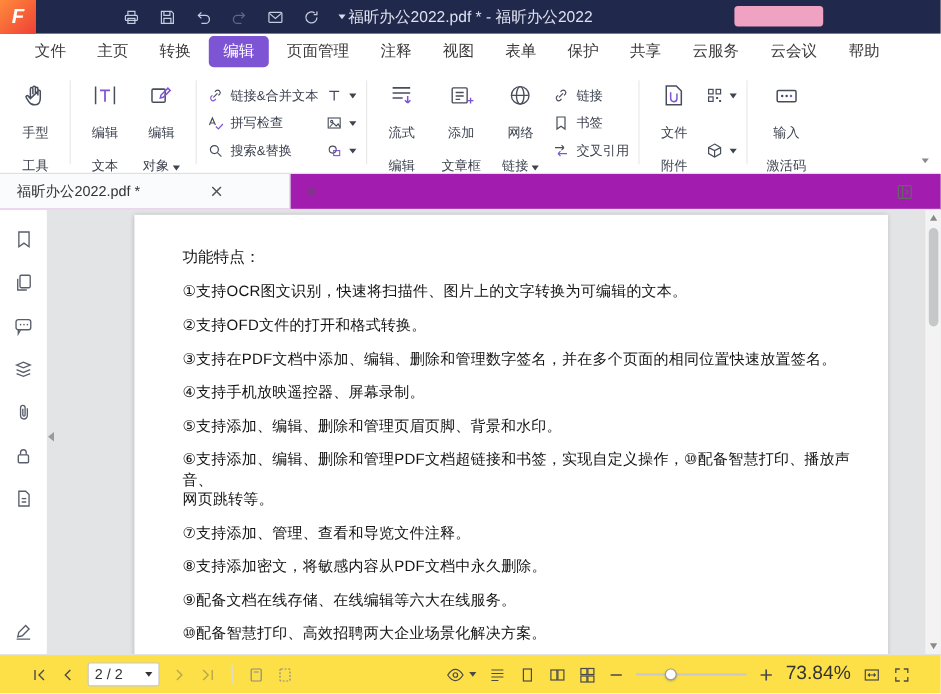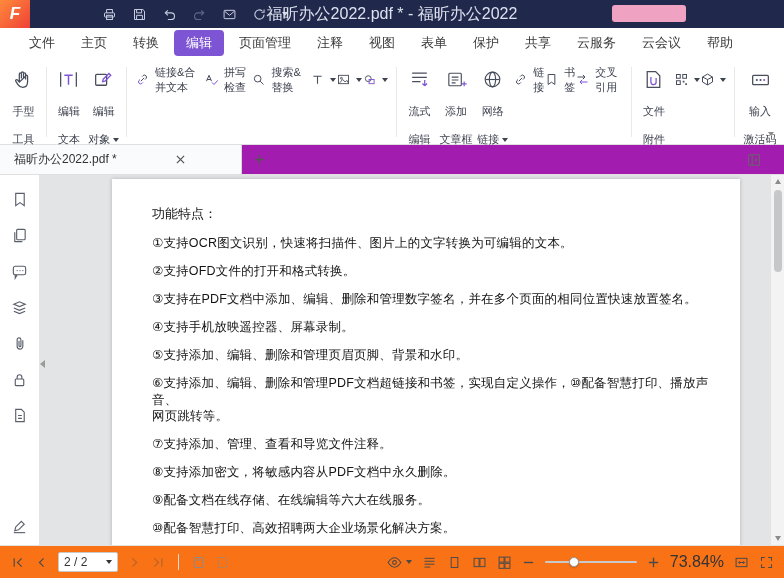--- a/index.html
+++ b/index.html
@@ -7,35 +7,35 @@
   body{font-family:"Liberation Sans","DejaVu Sans",sans-serif;background:#fff;color:#333;font-size:12px}
   svg{display:block}
   .dim{opacity:.38}
   .caret{width:0;height:0;border-left:3.5px solid transparent;border-right:3.5px solid transparent;border-top:4px solid currentColor;display:inline-block}
 
   
   .titlebar{height:28px;background:#20294c;display:flex;align-items:center;color:#d7dcec;position:relative}
   .logo{width:30px;height:28px;background:linear-gradient(135deg,#ff8a3c,#ef4136);display:flex;align-items:center;justify-content:center;color:#fff;font-weight:bold;font-style:italic;font-size:17px}
   .qicons{display:flex;align-items:center;gap:15px;margin-left:72px}
   .qicons .qi{color:#c7cde0}
-  .ttl{position:absolute;left:50%;transform:translateX(-50%);font-size:16px;color:#dde1ee;white-space:nowrap}
+  .ttl{position:absolute;left:50%;transform:translateX(-50%);font-size:13px;color:#dde1ee;white-space:nowrap}
   .redact{position:absolute;right:98px;top:5px;width:74px;height:17px;background:#f0a2c2;border-radius:3px}
 
   
   .menubar{height:30px;display:flex;align-items:center;padding-left:16px;white-space:nowrap;overflow:hidden;background:#fff}
   .mtab{padding:4px 13px;font-size:13px;color:#3a3a3a;cursor:default;flex:0 0 auto}
   .mtab.active{background:#7d55d4;color:#fff;border-radius:4px;padding:4px 12px;margin:0 2px}
 
   
   .ribbon{height:87px;background:#fff;border-bottom:1px solid #e0e0e0;display:flex;align-items:stretch;padding:5px 4px 3px 6px;position:relative}
   .rsep{width:1px;background:#e9e9e9;margin:4px 5px}
   .big{width:47px;display:flex;flex-direction:column;align-items:center;padding-top:5px;gap:14px;font-size:11px;color:#3e4350;line-height:1.25;text-align:center}
   .big .ricon{height:27px;display:flex;align-items:center;color:#474d5b}
   .lblrow{display:flex;align-items:center;gap:3px}
-  .smallcol{display:flex;flex-direction:row;justify-content:space-between;padding:7px 3px 6px}
+  .smallcol{display:flex;flex-direction:column;justify-content:space-between;padding:7px 3px 6px}
   .srow{display:flex;align-items:center;gap:5px;font-size:11px;color:#3e4350;height:19px}
   .srow .ricon{color:#474d5b}
   .acc{stroke:#7d55d4}
   .accf{fill:#7d55d4}
   .ribbon-collapse{position:absolute;right:10px;bottom:8px;color:#8a8a8a}
 
   
   .tabbar{height:30px;background:#a21caf;display:flex;align-items:stretch;position:relative;border-bottom:1px solid #e0e0e0}
   .doctab{width:242px;background:#fafbfc;border-right:1px solid #d9d9d9;display:flex;align-items:center;padding:0 8px 0 14px;gap:8px;font-size:12px;color:#333}
   .doctab span{flex:1;overflow:hidden;white-space:nowrap;text-overflow:ellipsis}
@@ -55,21 +55,21 @@
   .page .hd{font-weight:normal;font-size:13px;margin-bottom:12px}
   .page .ln{font-size:12.5px;line-height:1.32;margin-bottom:11.5px;white-space:pre-wrap;letter-spacing:.2px}
   .vscroll{position:absolute;right:0;top:0;bottom:0;width:14px;background:#f3f3f3;border-left:1px solid #e3e3e3}
   .vs-up,.vs-down{position:absolute;left:0;width:100%;height:13px;display:flex;align-items:center;justify-content:center}
   .vs-up{top:0}.vs-down{bottom:0}
   .tri-up{border-left:3.5px solid transparent;border-right:3.5px solid transparent;border-bottom:5px solid #8b8b8b}
   .tri-dn{border-left:3.5px solid transparent;border-right:3.5px solid transparent;border-top:5px solid #8b8b8b}
   .vthumb{position:absolute;left:2.5px;width:8px;top:15px;height:82px;background:#c6c7c9;border-radius:4px}
 
   
-  .statusbar{height:33px;background:#f97316;border-top:1px solid #e2e2e2;display:flex;align-items:center;padding:0 10px;gap:9px;color:#4a4a4a}
+  .statusbar{height:33px;background:#fde047;border-top:1px solid #e2e2e2;display:flex;align-items:center;padding:0 25px;gap:9px;color:#4a4a4a}
   .sb-sep{width:1px;height:16px;background:#ddd;margin:0 3px}
   .sbi{display:flex;align-items:center;gap:3px}
   .pagebox{width:60px;height:20px;background:#fff;border:1px solid #c8c8c8;border-radius:2px;display:flex;align-items:center;justify-content:space-between;padding:0 5px;font-size:12px;color:#333}
   .sb-right{margin-left:auto;display:flex;align-items:center;gap:10px}
   .slider{width:92px;height:14px;display:flex;align-items:center;position:relative}
   .slider .track{width:100%;height:2px;background:#c9c9c9;border-radius:1px}
   .slider .thumb{position:absolute;left:24px;top:2px;width:10px;height:10px;border-radius:50%;background:#fff;border:1px solid #9a9a9a;box-shadow:0 1px 2px rgba(0,0,0,.2)}
   .zoomtxt{font-size:16px;color:#333;min-width:48px;text-align:left}
 </style>
 </head>

